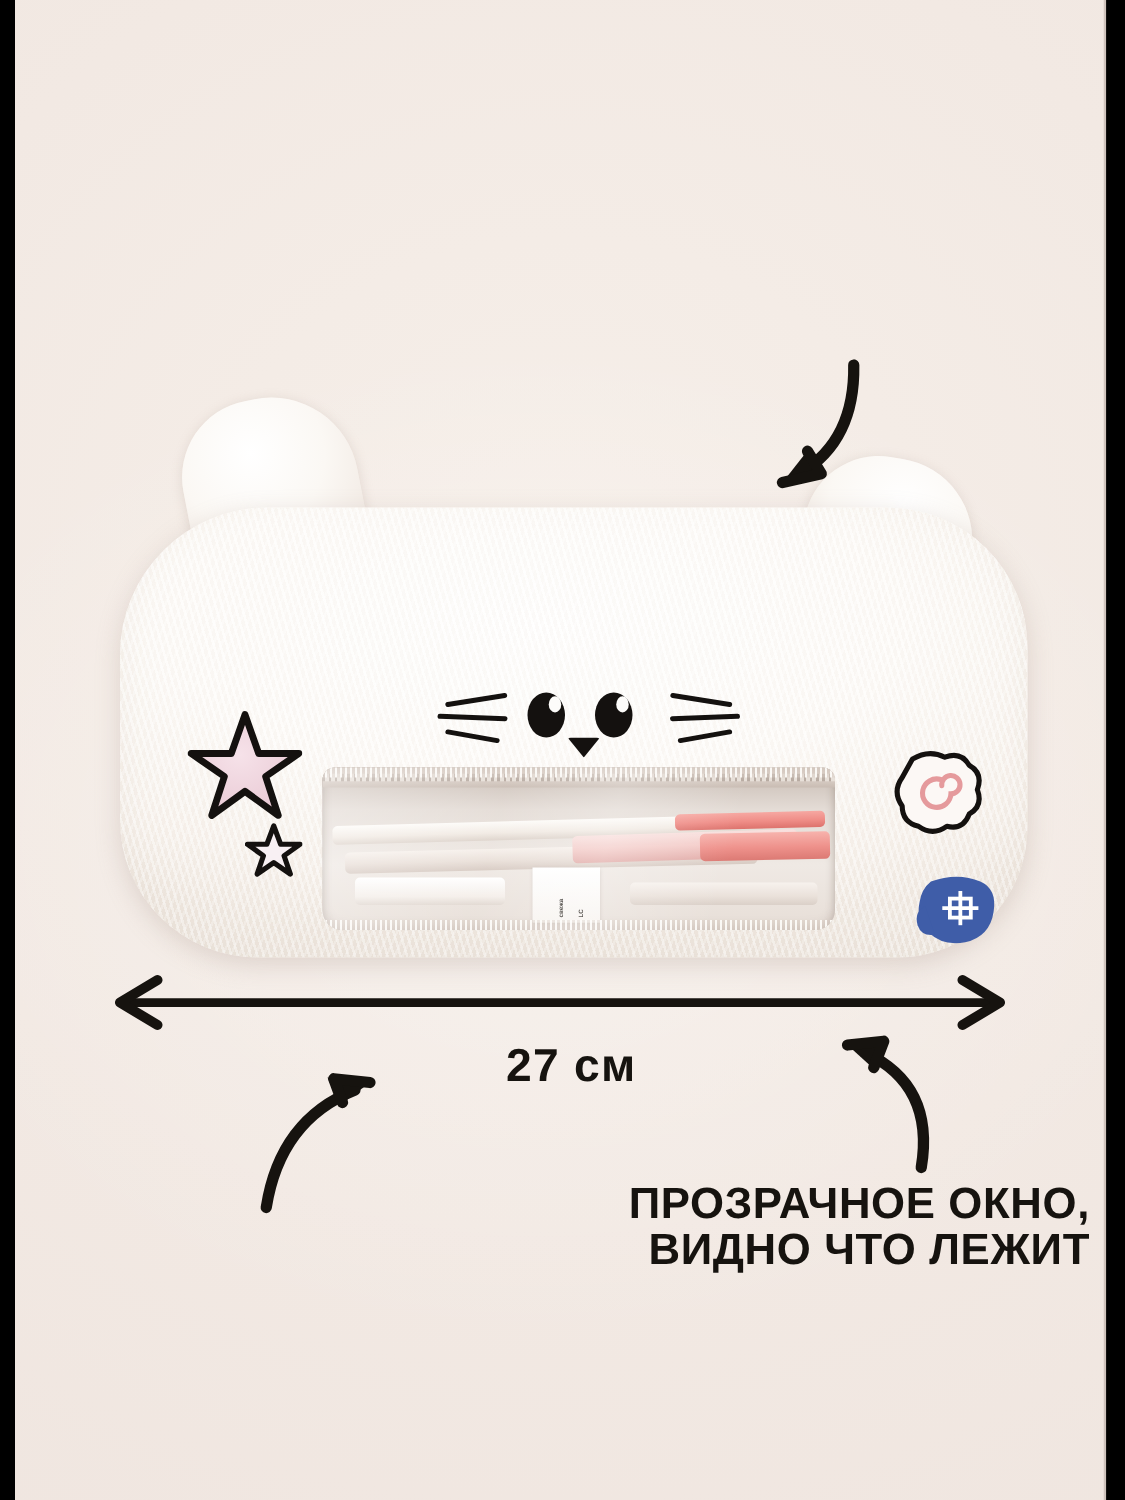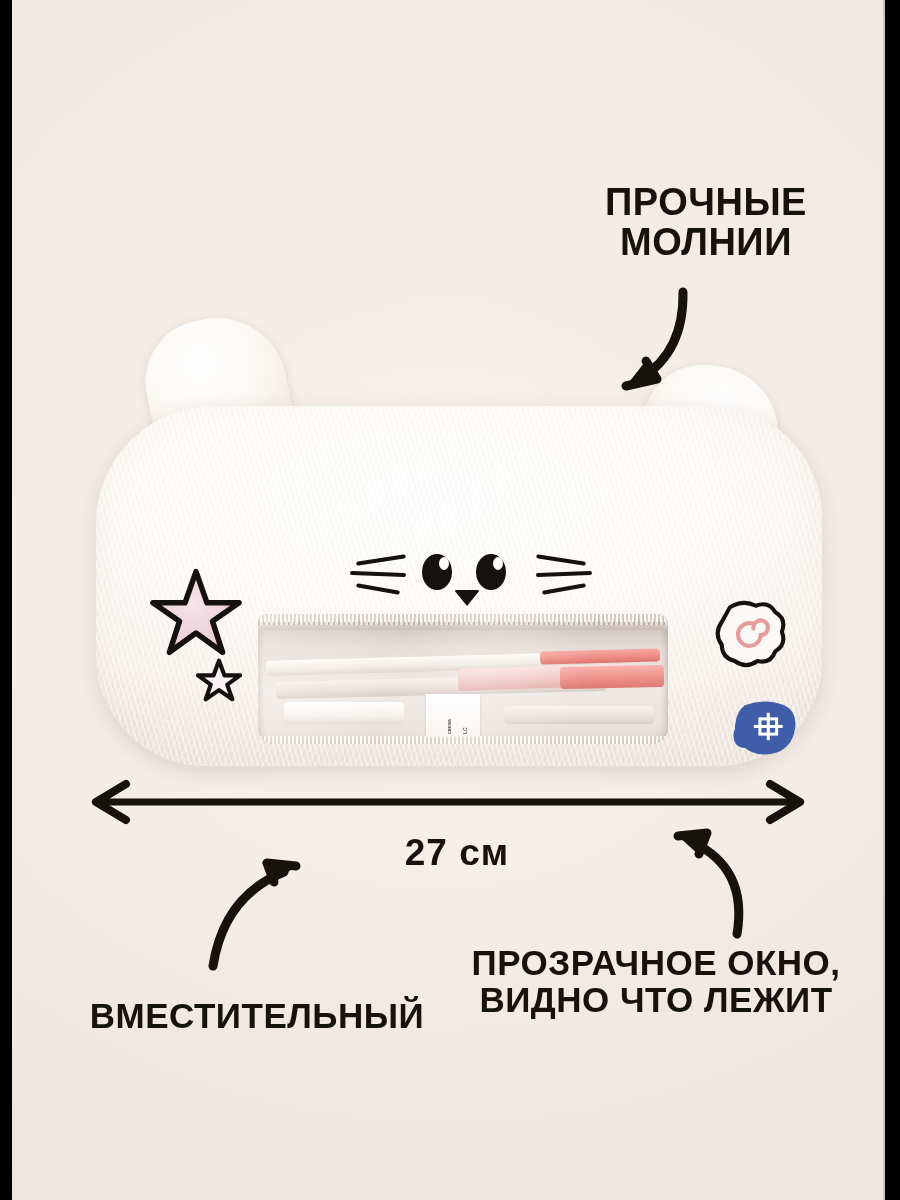--- a/index.html
+++ b/index.html
@@ -65,21 +65,21 @@
     top: 182px;
     width: 300px;
     font-size: 38px;
     text-align: center;
   }
   #callout-window {
     left: 440px;
     top: 944px;
     width: 432px;
     font-size: 35px;
-    text-align: center;
+    text-align: right;
   }
   #callout-roomy {
     left: 62px;
     top: 997px;
     width: 390px;
     font-size: 35px;
     text-align: center;
   }
   #dimension-label {
     left: 362px;
@@ -427,25 +427,22 @@
       <path d="M296 866 L267 863 L274 882" fill="none" stroke="#16130f" stroke-width="9" stroke-linejoin="round" stroke-linecap="round"></path>
     </g>
 
     <g>
       <path d="M737 934 Q748 868 692 842" fill="none" stroke="#16130f" stroke-width="9" stroke-linecap="round"></path>
       <path d="M678 836 L710 832 L700 856 Z" fill="#16130f"></path>
       <path d="M678 836 L707 833 L699 854" fill="none" stroke="#16130f" stroke-width="9" stroke-linejoin="round" stroke-linecap="round"></path>
     </g>
   </svg>
 
-  <div class="callout" id="callout-zippers">ПРОЧНЫЕ
-МОЛНИИ</div>
 
   <div class="callout" id="dimension-label">27 см</div>
 
   <div class="callout" id="callout-window">ПРОЗРАЧНОЕ ОКНО,
 ВИДНО ЧТО ЛЕЖИТ</div>
 
-  <div class="callout" id="callout-roomy">ВМЕСТИТЕЛЬНЫЙ</div>
 
   <div class="edge-bar left"></div>
   <div class="edge-bar right"></div>
 </div>
 
 </body></html>

